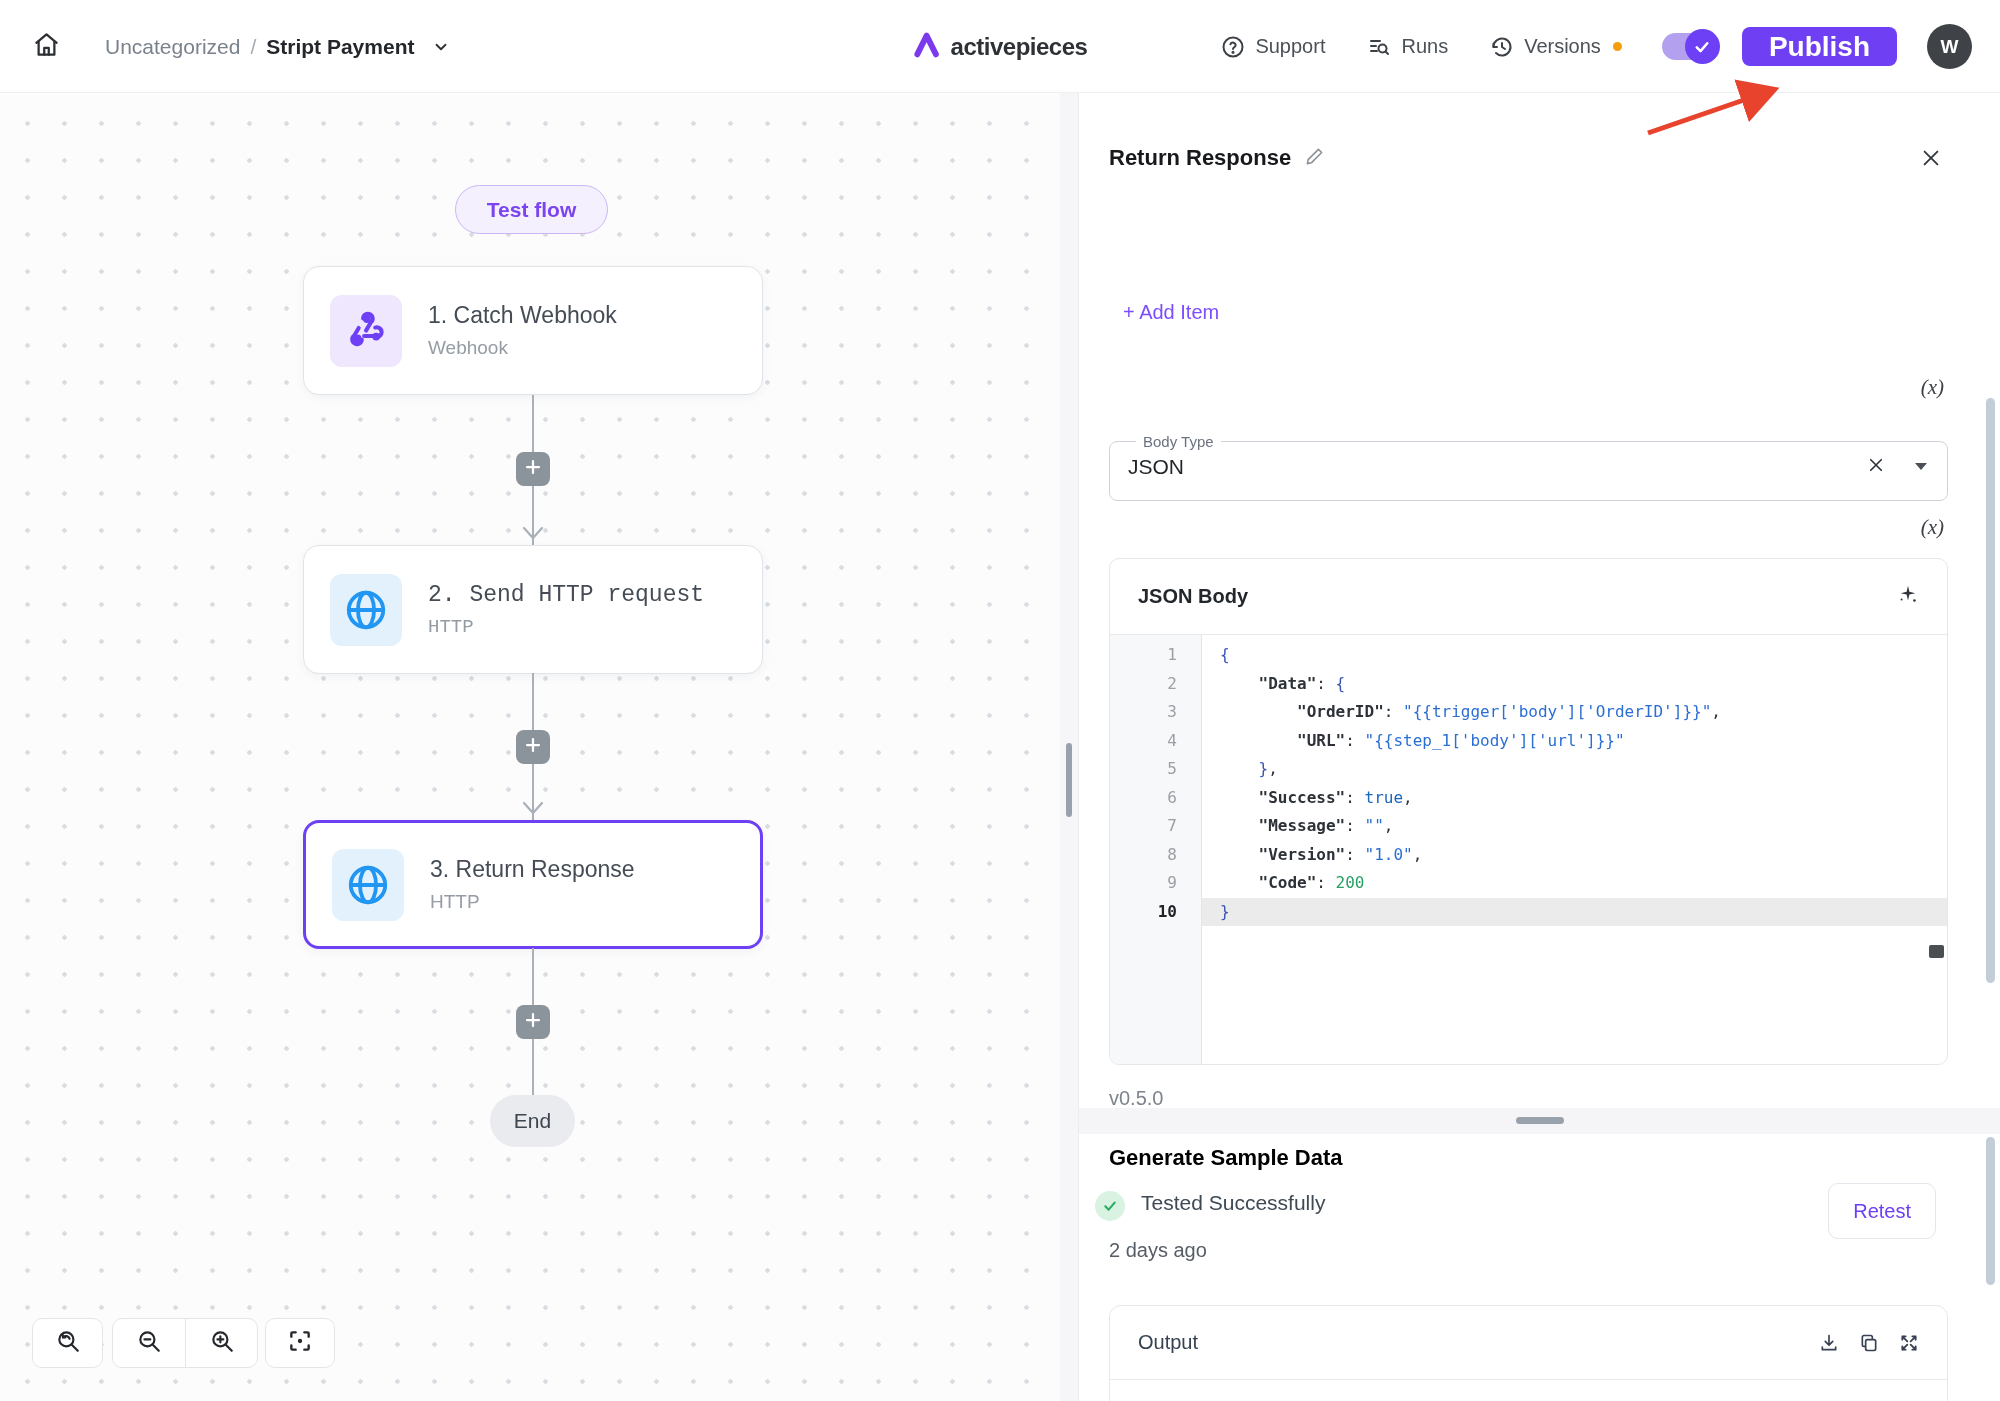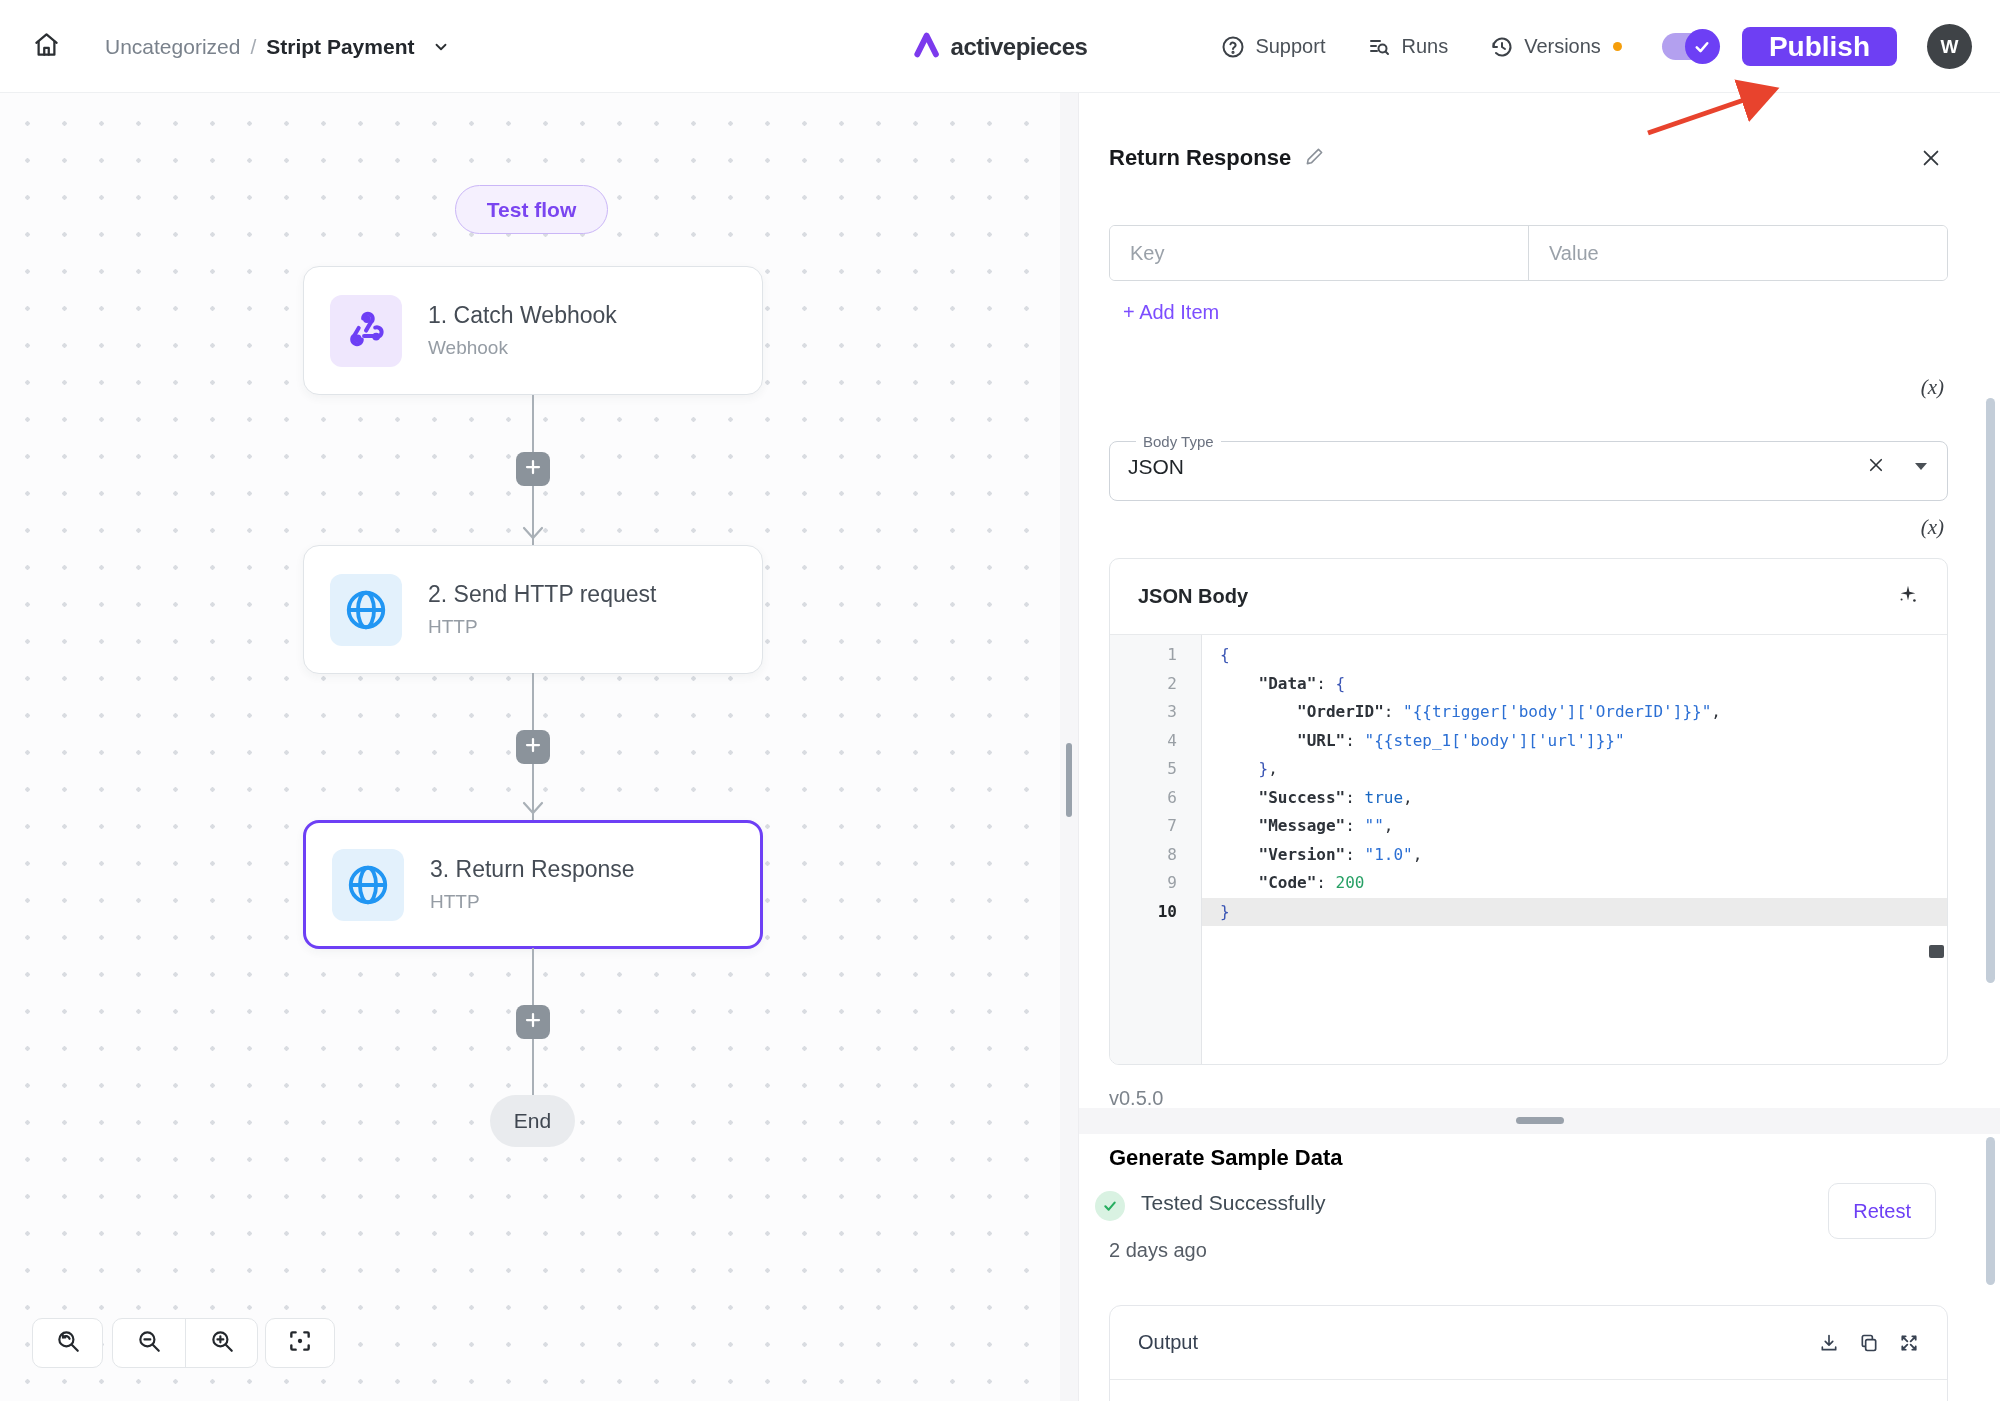--- a/index.html
+++ b/index.html
@@ -226,21 +226,21 @@
       <span><svg width="18" height="18" viewBox="0 0 24 24" fill="none" stroke="#fff" stroke-width="3" stroke-linecap="round">
             <path d="M12 4v16M4 12h16"></path>
           </svg></span>
     </div>
     <div class="arrowhead" style="top:432px;">
       <svg width="24" height="16" viewBox="0 0 24 16" fill="none" stroke="#a9b0b7" stroke-width="2.2" stroke-linecap="round" stroke-linejoin="round">
           <path d="M3 3l9 10 9-10"></path>
         </svg>
     </div>
 
-    <div class="step-card" style="top:452px;">
+    <div class="step-card" style="top:452px;font-family:Liberation Mono, monospace;">
       <div class="step-iconbox iconbox-blue">
         <svg width="46" height="46" viewBox="0 0 24 24" fill="none" stroke="#2196f3" stroke-width="2">
             <circle cx="12" cy="12" r="9"></circle>
             <path d="M3 12h18"></path>
             <ellipse cx="12" cy="12" rx="4.2" ry="9"></ellipse>
           </svg>
       </div>
       <div class="step-texts">
         <div class="step-title">2. Send HTTP request</div>
         <div class="step-sub">HTTP</div>
@@ -335,25 +335,20 @@
             <path d="M17 3l4 4L8 20l-5 1 1-5L17 3z"></path>
           </svg>
       </span>
     </div>
     <span class="close-x">
       <svg width="22" height="22" viewBox="0 0 24 24" fill="none" stroke="#33383e" stroke-width="2" stroke-linecap="round">
           <path d="M5 5l14 14M19 5 5 19"></path>
         </svg>
     </span>
 
-    <div class="kv-row">
-      <input type="text" placeholder="Key" style="">
-      <div class="kv-div"></div>
-      <input type="text" placeholder="Value" style="">
-    </div>
 
     <div class="add-item">+ Add Item</div>
 
     <div class="var-icon" style="top:282px;">(x)</div>
 
     <fieldset class="bodytype">
       <legend>Body Type</legend>
       <div class="bodytype-row">
         <span class="bodytype-value">JSON</span>
         <span class="bt-clear">

